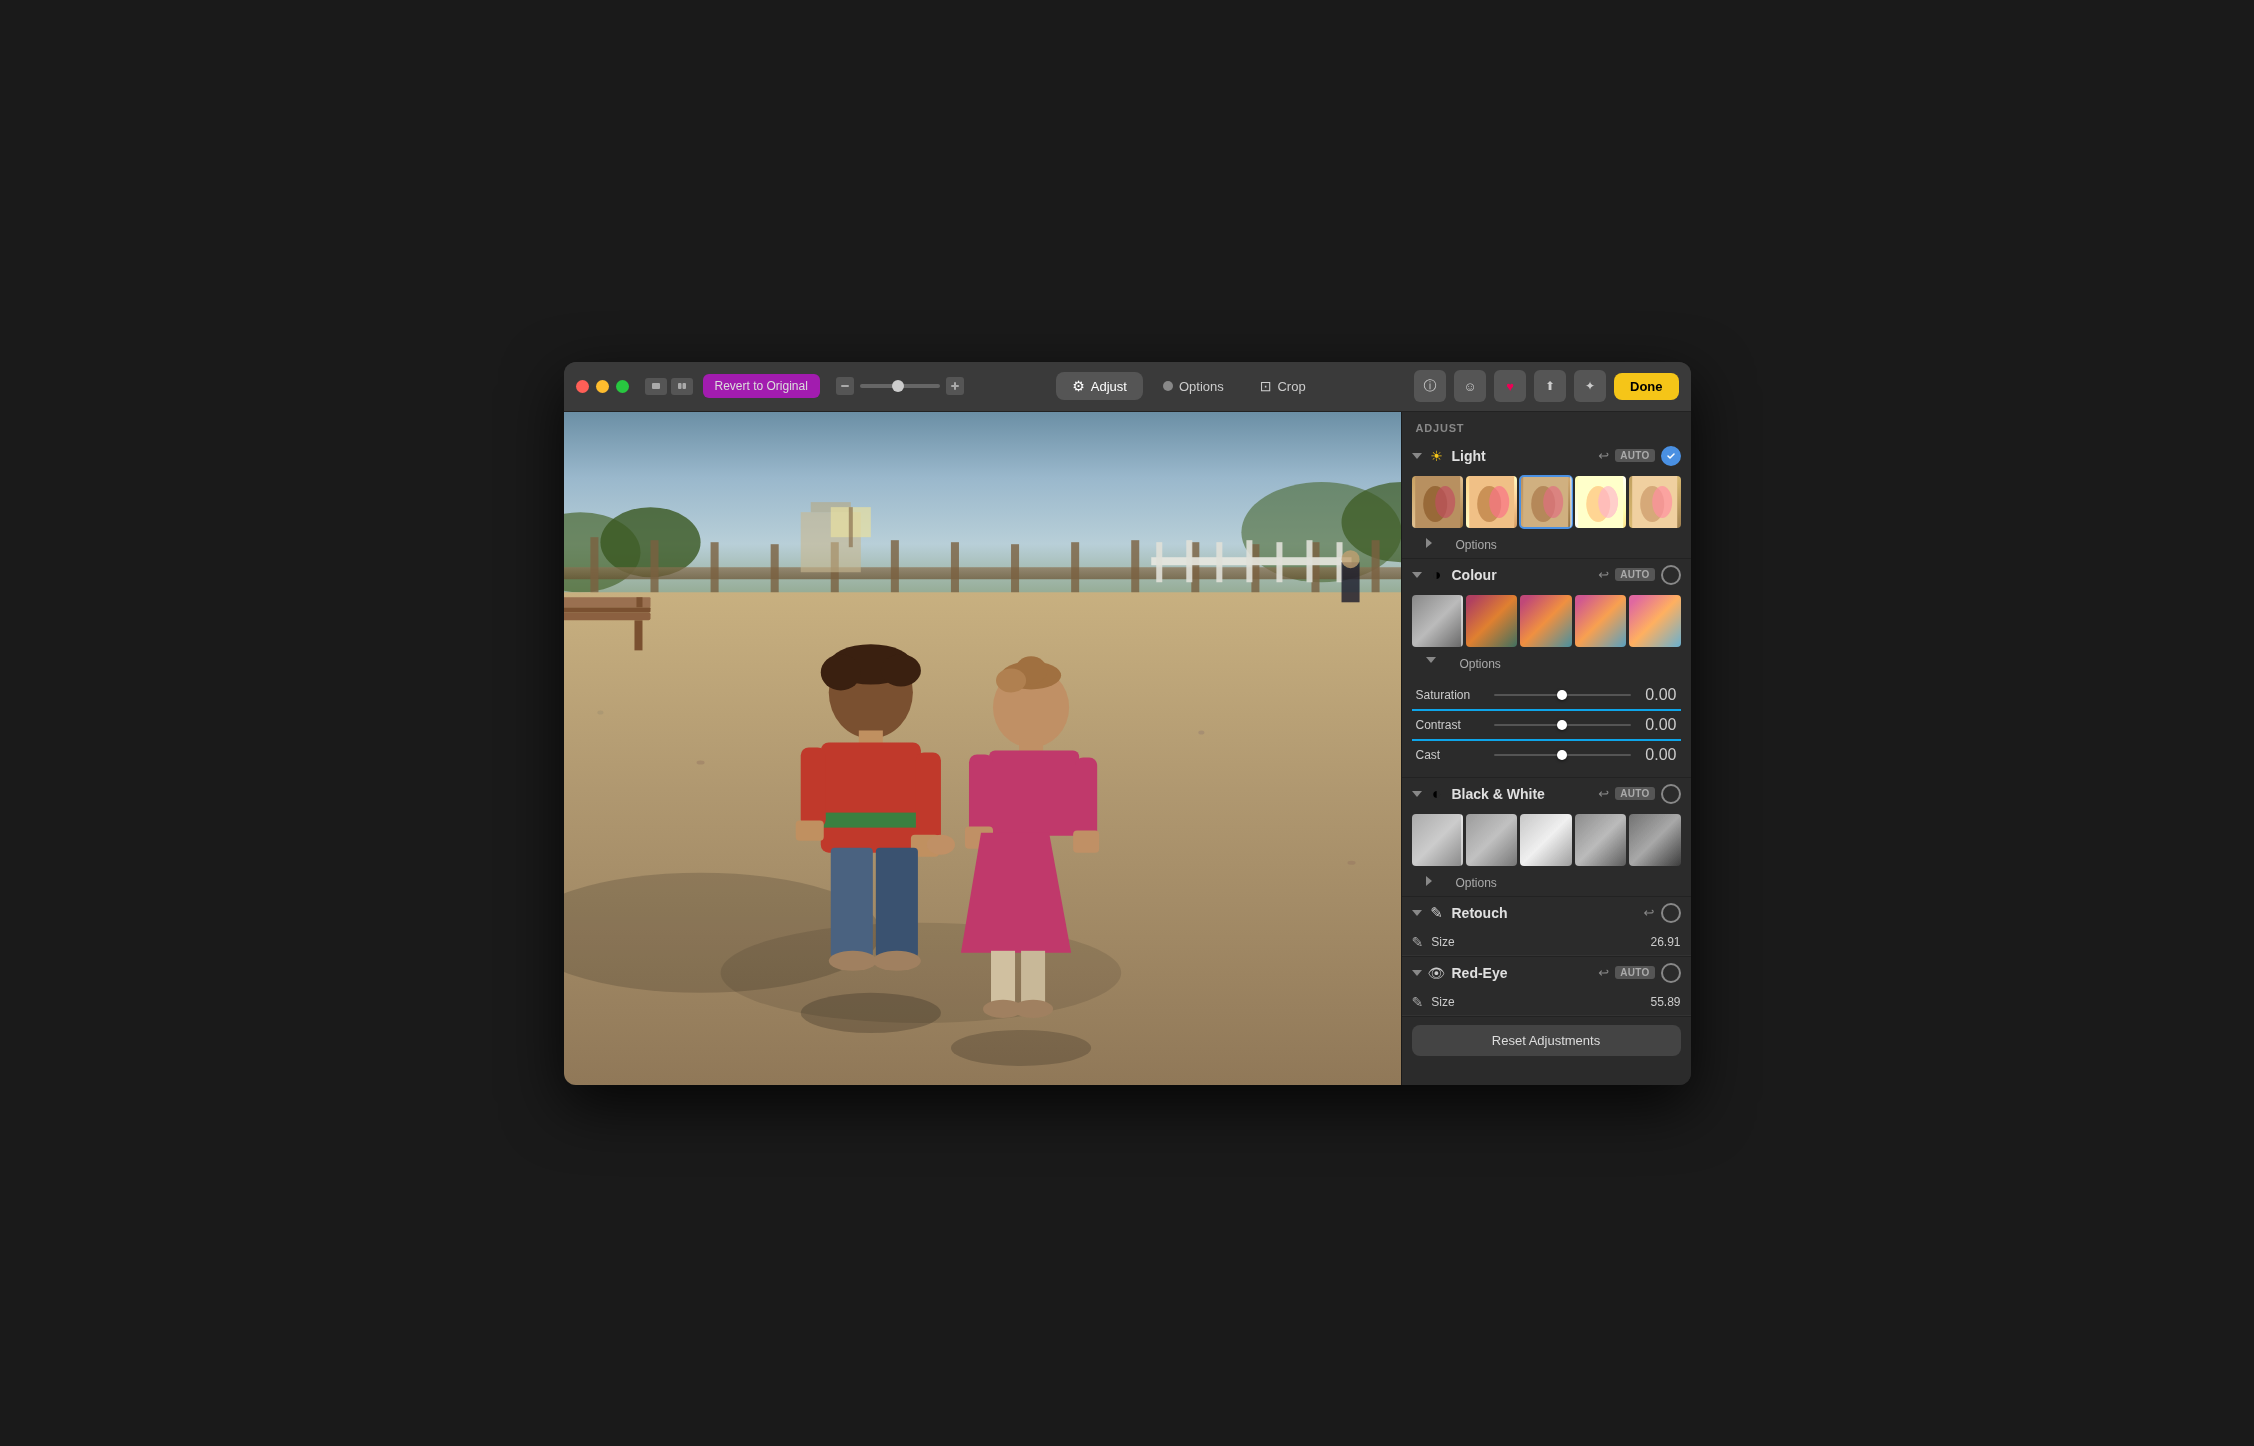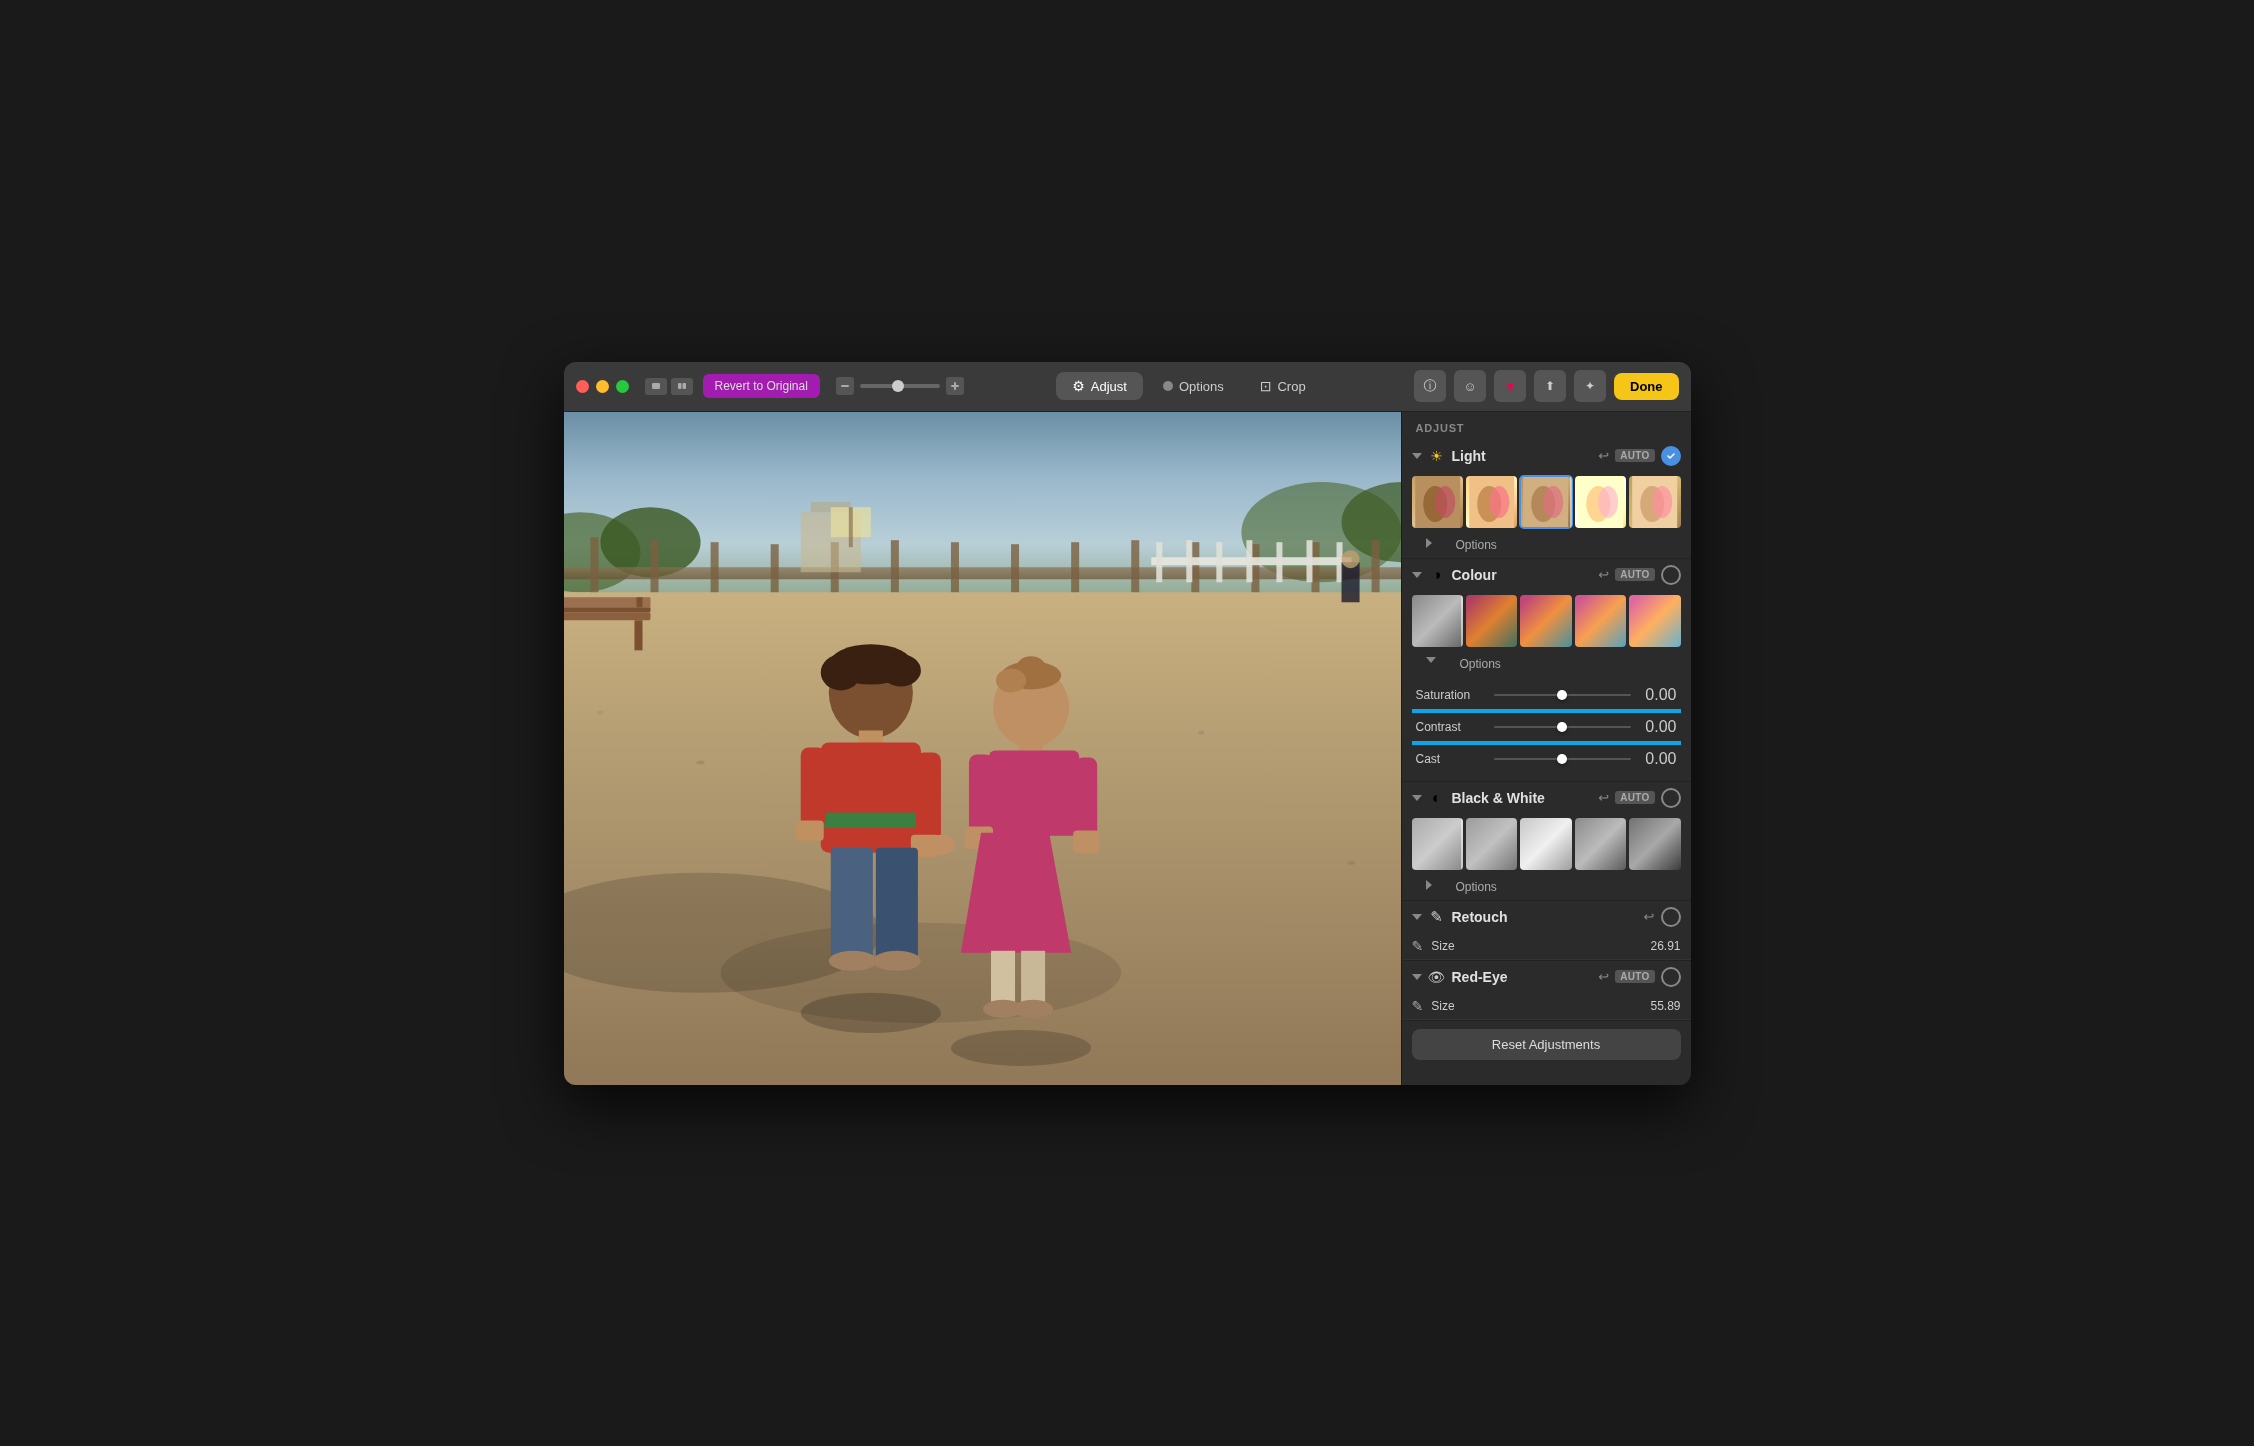--- a/index.html
+++ b/index.html
@@ -299,21 +299,21 @@
     }
     
     .slider-section {
       padding: 4px 10px 8px;
     }
     .slider-row {
       display: flex;
       align-items: center;
       padding: 5px 4px;
       gap: 8px;
-      border-bottom: 4px solid #0ea5e9;
+      border-bottom: 2px solid #0ea5e9;
     }
     .slider-row:last-child { border-bottom: none; }
     .slider-label {
       font-size: 12px;
       color: #ccc;
       width: 70px;
       flex-shrink: 0;
     }
     .slider-track-wrap {
       flex: 1;

